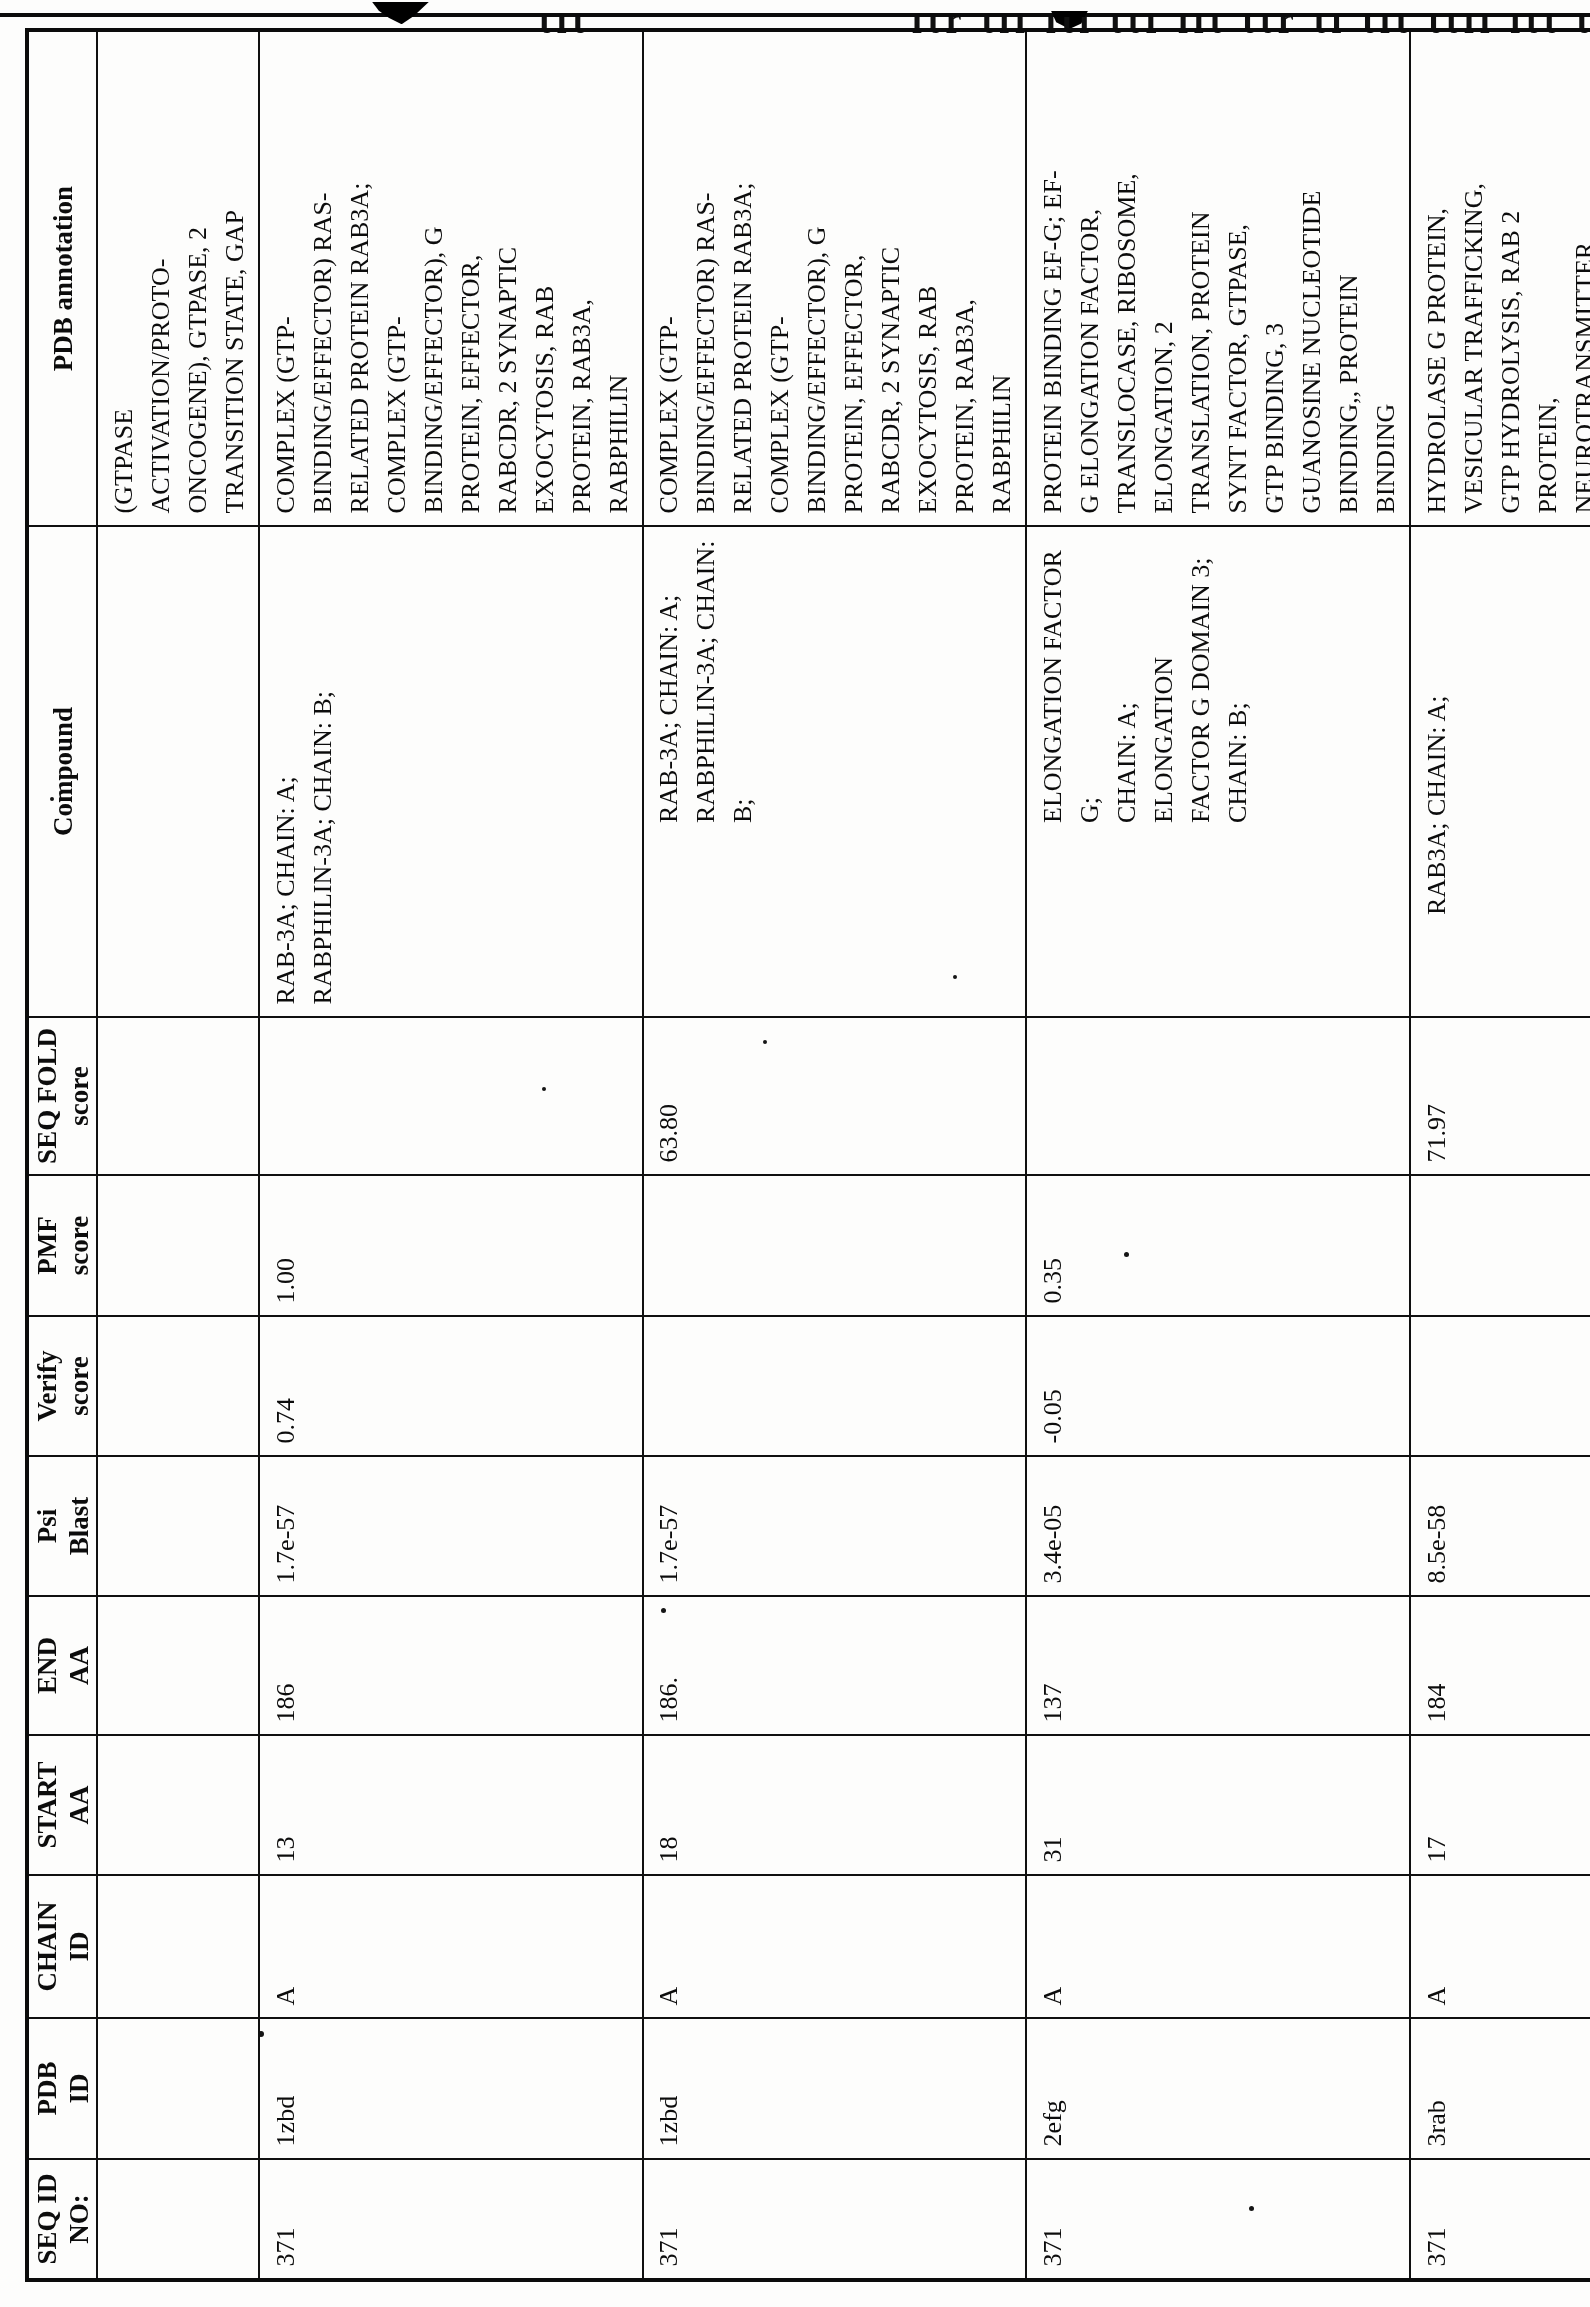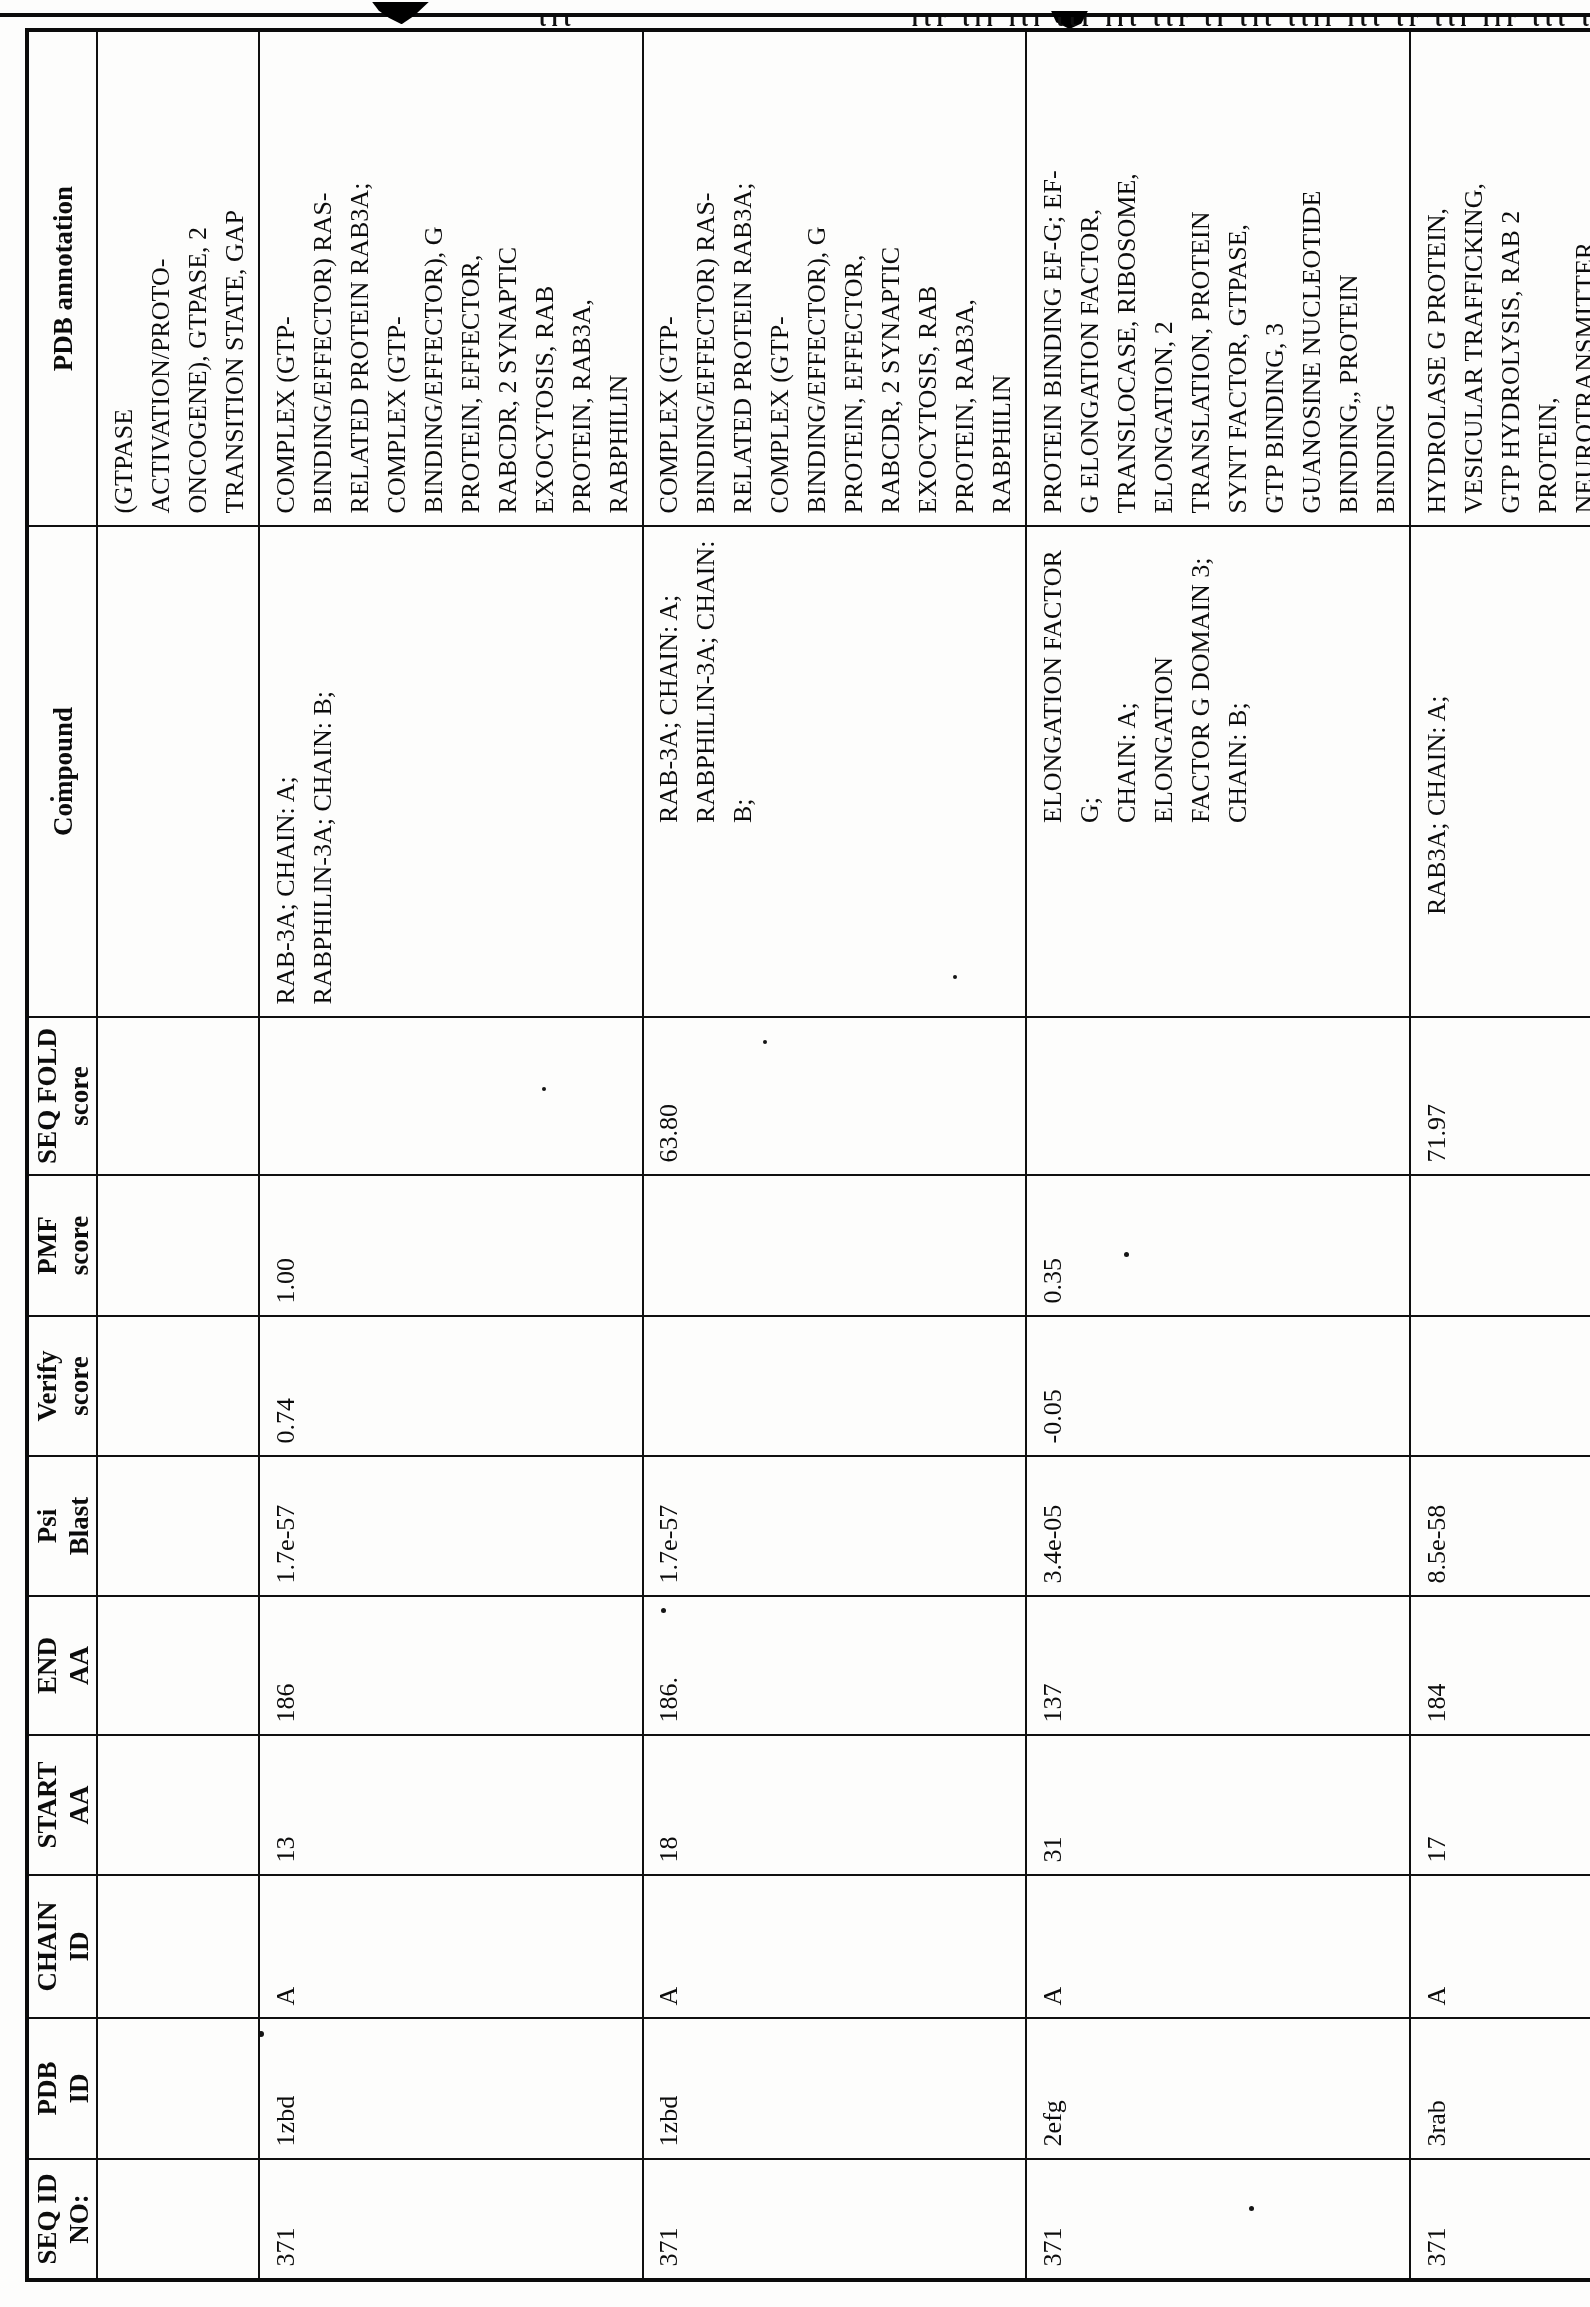--- a/index.html
+++ b/index.html
@@ -10,21 +10,21 @@
   .page { position:absolute; inset:0; overflow:hidden; background:#fdfdfc; }
 
   
   .scan-line { position:absolute; left:0; top:12.5px; width:1590px; height:4.2px; background:#0b0b0b; }
   .scan-blob { position:absolute; background:#000; }
   .blob-a { left:372px; top:1.7px; width:57px; height:22.5px;
             clip-path:polygon(0 0,100% 0,74% 62%,52% 100%,30% 72%,12% 40%); }
   .blob-b { left:1051px; top:10.8px; width:37px; height:18.3px;
             clip-path:polygon(0 0,100% 0,82% 70%,50% 100%,14% 62%); }
   .noise-band { position:absolute; overflow:hidden; height:32px; top:16.6px;
-                font-weight:bold; font-size:21px; line-height:28px; letter-spacing:5.8px;
+                font-weight:bold; font-size:36px; line-height:28px; letter-spacing:5.8px;
                 color:#101010; white-space:nowrap; }
   .noise-band > span { display:inline-block; transform:translateY(-13.3px) scaleY(1.25); }
   .nb1 { left:912px; width:679px; }
   .nb2 { left:539px;  width:53px;  }
   .speck { position:absolute; background:#151515; border-radius:50%; }
 
   
   .table-wrap {
     position:absolute; left:0; top:0; width:2249px; height:1549px;
     transform-origin:0 0; transform:translate(25px,2282px) rotate(-90deg);

